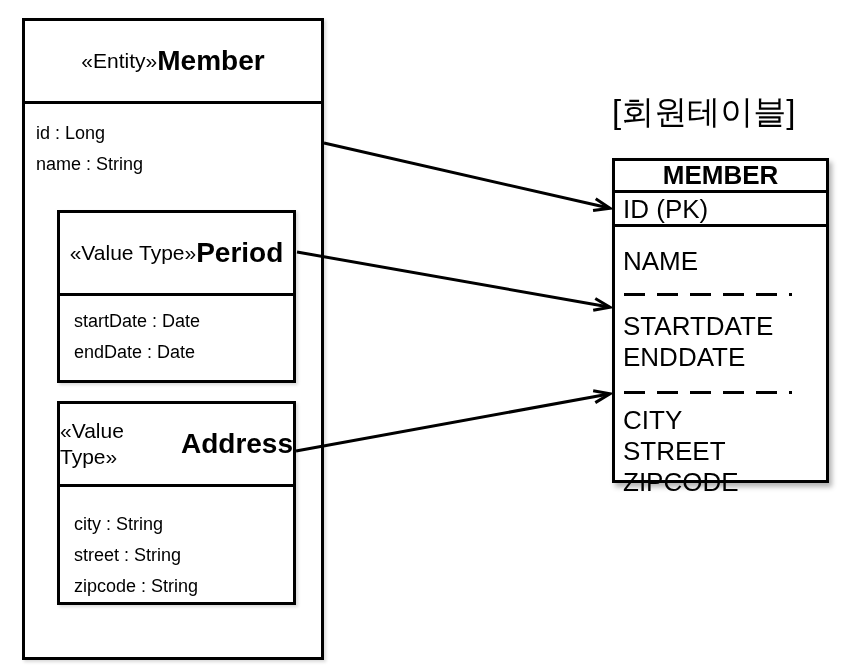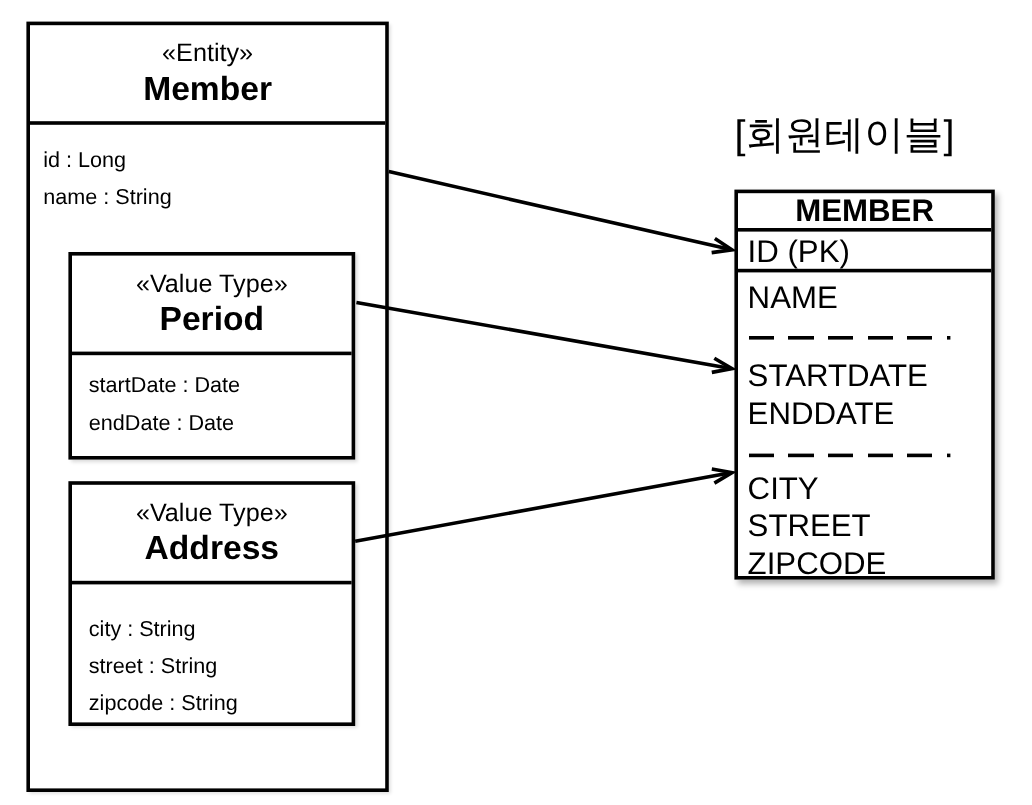--- a/index.html
+++ b/index.html
@@ -3,21 +3,21 @@
 <meta charset="utf-8">
 <style>
   html,body{margin:0;padding:0;background:#ffffff;}
   #stage{
     position:relative;width:860px;height:671px;background:#ffffff;overflow:hidden;
     font-family:"Liberation Sans","DejaVu Sans",sans-serif;color:#000;
   }
   .box{position:absolute;background:#fff;border:3px solid #000;box-sizing:border-box;}
   .soft-shadow{box-shadow:2px 2px 3px rgba(0,0,0,0.15);}
   .uml-header{
-    display:flex;flex-direction:column;align-items:center;justify-content:center;
+    display:flex;align-items:center;justify-content:center;
     border-bottom:3px solid #000;box-sizing:border-box;
   }
   .stereotype{font-size:21px;line-height:26px;}
   .uml-name{font-size:28px;font-weight:bold;line-height:32px;}
   .attrs{font-size:18px;line-height:31px;}
   .attr-line{white-space:nowrap;}
   
   #entity-box{left:22px;top:18px;width:302px;height:642px;}
   #entity-header{height:83px;}
   #entity-attrs{padding:14px 0 0 11px;}
@@ -44,21 +44,21 @@
     height:31px;border-bottom:3px solid #000;box-sizing:content-box;
     font-size:26px;line-height:33px;padding-left:8px;white-space:nowrap;
   }
   .db-row{font-size:26px;line-height:31px;padding-left:8px;white-space:nowrap;}
   .dash-sep{
     height:3px;width:168px;margin-left:9px;
     background:repeating-linear-gradient(to right,#000 0 21px,transparent 21px 33px);
   }
   .sep-1{margin-top:16px;margin-bottom:15px;}
   .sep-2{margin-top:18px;margin-bottom:11px;}
-  #db-body{padding-top:6px;}
+  #db-body{padding-top:19px;}
   
   #arrows{position:absolute;left:0;top:0;pointer-events:none;}
 </style>
 </head>
 <body>
 
 <div id="stage">
 
   <div class="box soft-shadow" id="entity-box">
     <div class="uml-header" id="entity-header">

